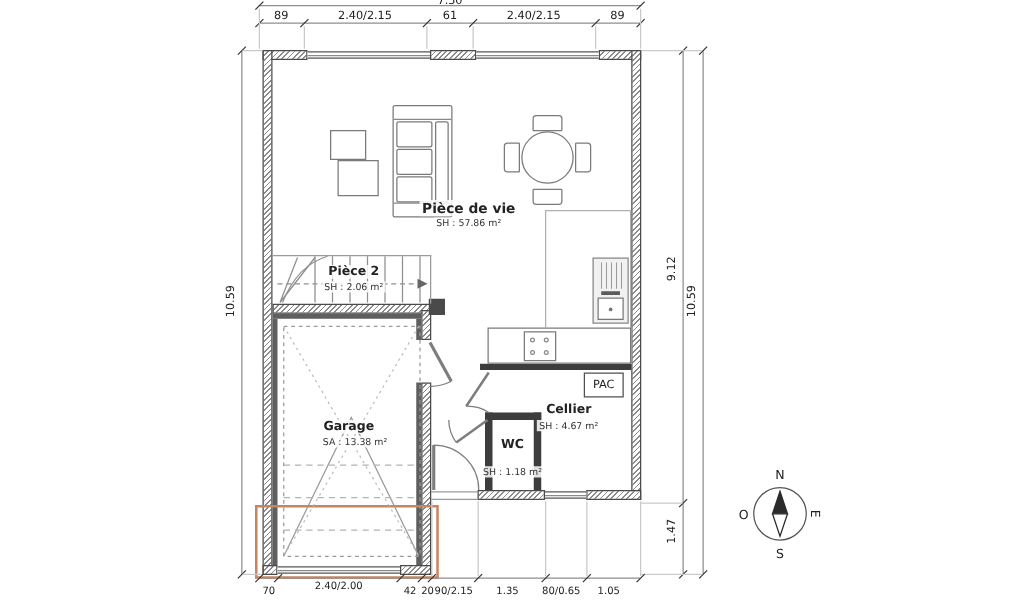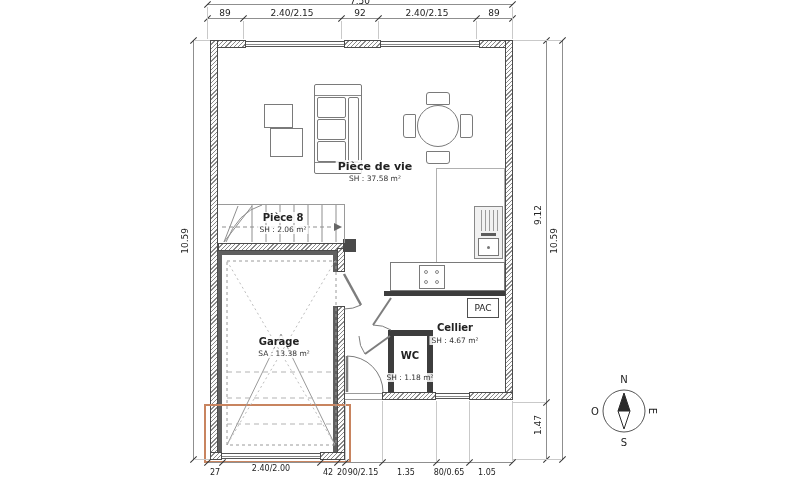--- a/index.html
+++ b/index.html
@@ -130,22 +130,22 @@
     </g>
     <g stroke="#9a9a9a" fill="none" stroke-width="1">
       <rect x="227" y="261" width="109" height="184" stroke-dasharray="3,3"></rect>
       <path d="M227,445 L281,334 L335,445"></path>
       <path d="M227,261 L335,445 M335,261 L227,445" stroke="#bdbdbd" stroke-dasharray="2,3"></path>
       <path d="M227,372H335 M227,398H335 M227,424H335" stroke="#b3b3b3" stroke-dasharray="5,4"></path>
     </g>
   </svg>
 
   <div class="room-name big" style="left:375px;top:160px">Pièce de vie</div>
-  <div class="room-area" style="left:375px;top:174px">SH : 37.58 m²</div>
-  <div class="room-name" style="left:283px;top:212px">Pièce 8</div>
+  <div class="room-area" style="left:375px;top:174px">SH : 57.86 m²</div>
+  <div class="room-name" style="left:283px;top:212px">Pièce 2</div>
   <div class="room-area" style="left:283px;top:225px">SH : 2.06 m²</div>
   <div class="room-name" style="left:279px;top:336px">Garage</div>
   <div class="room-area" style="left:284px;top:349px">SA : 13.38 m²</div>
   <div class="room-name" style="left:455px;top:322px">Cellier</div>
   <div class="room-area" style="left:455px;top:336px">SH : 4.67 m²</div>
   <div class="room-name" style="left:410px;top:350px">WC</div>
   <div class="room-area" style="left:410px;top:373px">SH : 1.18 m²</div>
 
   <div class="dtext" style="left:360px;top:-4px">7.50</div>
   <div class="dimline" style="left:207px;top:4px;width:306px;height:1px"></div>
@@ -153,21 +153,21 @@
   <div class="tick" style="left:508px;top:4px"></div>
   <div class="dimline" style="left:207px;top:18px;width:306px;height:1px"></div>
   <div class="tick" style="left:203px;top:18px"></div>
   <div class="tick" style="left:239px;top:18px"></div>
   <div class="tick" style="left:337px;top:18px"></div>
   <div class="tick" style="left:374px;top:18px"></div>
   <div class="tick" style="left:472px;top:18px"></div>
   <div class="tick" style="left:508px;top:18px"></div>
   <div class="dtext" style="left:225px;top:8px">89</div>
   <div class="dtext" style="left:292px;top:8px">2.40/2.15</div>
-  <div class="dtext" style="left:360px;top:8px">92</div>
+  <div class="dtext" style="left:360px;top:8px">61</div>
   <div class="dtext" style="left:427px;top:8px">2.40/2.15</div>
   <div class="dtext" style="left:494px;top:8px">89</div>
   <div class="wit" style="left:207px;top:7px;width:1px;height:32px"></div>
   <div class="wit" style="left:512px;top:7px;width:1px;height:32px"></div>
   <div class="wit" style="left:243px;top:21px;width:1px;height:18px"></div>
   <div class="wit" style="left:341px;top:21px;width:1px;height:18px"></div>
   <div class="wit" style="left:378px;top:21px;width:1px;height:18px"></div>
   <div class="wit" style="left:476px;top:21px;width:1px;height:18px"></div>
 
   <div class="dimline" style="left:193px;top:40px;width:1px;height:420px"></div>
@@ -194,21 +194,21 @@
   <div class="dimline" style="left:207px;top:462px;width:305px;height:1px"></div>
   <div class="tick" style="left:203px;top:462px"></div>
   <div class="tick" style="left:218px;top:462px"></div>
   <div class="tick" style="left:316px;top:462px"></div>
   <div class="tick" style="left:333px;top:462px"></div>
   <div class="tick" style="left:341px;top:462px"></div>
   <div class="tick" style="left:378px;top:462px"></div>
   <div class="tick" style="left:432px;top:462px"></div>
   <div class="tick" style="left:465px;top:462px"></div>
   <div class="tick" style="left:508px;top:462px"></div>
-  <div class="dtext dtext-sm" style="left:215px;top:468px">27</div>
+  <div class="dtext dtext-sm" style="left:215px;top:468px">70</div>
   <div class="dtext dtext-sm" style="left:271px;top:464px">2.40/2.00</div>
   <div class="dtext dtext-sm" style="left:328px;top:468px">42</div>
   <div class="dtext dtext-sm" style="left:342px;top:468px">20</div>
   <div class="dtext dtext-sm" style="left:363px;top:468px">90/2.15</div>
   <div class="dtext dtext-sm" style="left:406px;top:468px">1.35</div>
   <div class="dtext dtext-sm" style="left:449px;top:468px">80/0.65</div>
   <div class="dtext dtext-sm" style="left:487px;top:468px">1.05</div>
   <div class="wit" style="left:345px;top:401px;width:1px;height:60px"></div>
   <div class="wit" style="left:382px;top:401px;width:1px;height:60px"></div>
   <div class="wit" style="left:436px;top:401px;width:1px;height:60px"></div>

